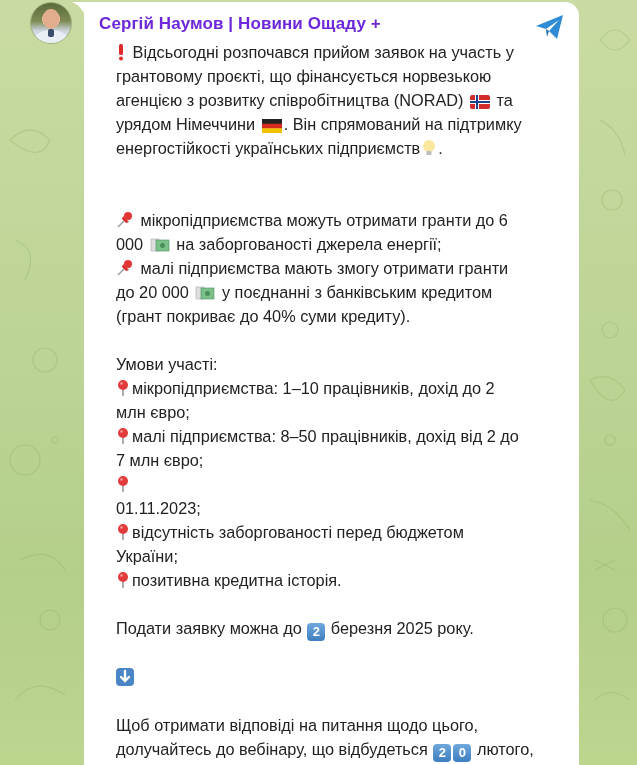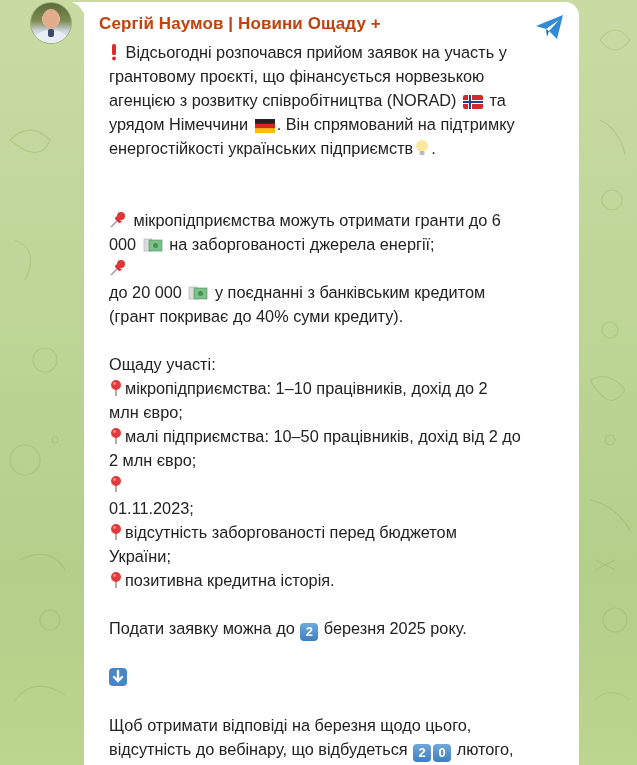--- a/index.html
+++ b/index.html
@@ -21,27 +21,27 @@
   .avatar .collar { position:absolute; left:17px; top:26px; width:6px; height:8px; background:#3a4a6a; border-radius:2px; }
   .bubble {
     position: absolute; left: 84px; top: 2px; width: 495px; height: 800px;
     background: #ffffff; border-radius: 0 14px 14px 14px;
   }
   .tail {
     position: absolute; left: 72px; top: 2px; width: 14px; height: 16px;
   }
   .header {
     position: absolute; left: 15px; top: 12px; right: 40px;
-    color: #c2410c; font-weight: bold; font-size: 17px; letter-spacing: 0.1px;
+    color: #6d28d9; font-weight: bold; font-size: 17px; letter-spacing: 0.1px;
   }
   .share {
     position: absolute; right: 14px; top: 12px; width: 30px; height: 26px; cursor: pointer;
   }
   .body {
-    position: absolute; left: 25px; top: 38px; right: 14px;
+    position: absolute; left: 32px; top: 38px; right: 14px;
     font-size: 16.3px; line-height: 24px; color: #222;
   }
   .p { margin: 0; }
   .gap { height: 24px; }
   .emo { display: inline-block; vertical-align: -3px; margin-right: 2px; }
   .emo-s { margin: 0 2px; }
   .kc {
     display: inline-block; width: 18px; height: 18px; border-radius: 4px;
     background: linear-gradient(180deg, #6fa8dc, #3d7fc0); color: #fff;
     font-weight: bold; font-size: 13px; line-height: 18px; text-align: center; vertical-align: -2px;
@@ -135,46 +135,46 @@
           <rect x="1" y="2" width="8" height="12" fill="#ddd" stroke="#aaa" stroke-width="0.6"></rect>
           <rect x="6" y="3" width="13" height="11" fill="#7cc08a" stroke="#4a8f5a" stroke-width="0.6"></rect>
           <circle cx="12.5" cy="8.5" r="2.5" fill="#4a8f5a"></circle>
         </svg>
       <span>на заборгованості джерела енергії;</span><br>
       <svg class="emo" width="18" height="18" viewBox="0 0 18 18">
           <path d="M2 16 L8 10" stroke="#999" stroke-width="1.5"></path>
           <path d="M7 5 L13 11 L10 12 L6 8 Z" fill="#d92c2c"></path>
           <circle cx="12" cy="5" r="4" fill="#e23636"></circle>
         </svg>
-      <br>
+      <span>малі підприємства мають змогу отримати гранти</span><br>
       <span>до 20 000</span>
       <svg class="emo emo-s" width="20" height="16" viewBox="0 0 20 16">
           <rect x="1" y="2" width="8" height="12" fill="#ddd" stroke="#aaa" stroke-width="0.6"></rect>
           <rect x="6" y="3" width="13" height="11" fill="#7cc08a" stroke="#4a8f5a" stroke-width="0.6"></rect>
           <circle cx="12.5" cy="8.5" r="2.5" fill="#4a8f5a"></circle>
         </svg>
       <span>у поєднанні з банківським кредитом</span><br>
       <span>(грант покриває до 40% суми кредиту).</span>
     </p>
     <div class="gap"></div>
 
     <p class="p">
-      <span>Ощаду участі:</span><br>
+      <span>Умови участі:</span><br>
       <svg class="emo" width="14" height="18" viewBox="0 0 14 18">
           <line x1="7" y1="8" x2="7" y2="17" stroke="#888" stroke-width="1.4"></line>
           <circle cx="7" cy="6" r="5" fill="#e23b3b"></circle>
           <circle cx="5.5" cy="4.5" r="1.3" fill="#f7a0a0"></circle>
         </svg><span>мікропідприємства: 1–10 працівників, дохід до 2</span><br>
       <span>млн євро;</span><br>
       <svg class="emo" width="14" height="18" viewBox="0 0 14 18">
           <line x1="7" y1="8" x2="7" y2="17" stroke="#888" stroke-width="1.4"></line>
           <circle cx="7" cy="6" r="5" fill="#e23b3b"></circle>
           <circle cx="5.5" cy="4.5" r="1.3" fill="#f7a0a0"></circle>
-        </svg><span>малі підприємства: 10–50 працівників, дохід від 2 до</span><br>
-      <span>2 млн євро;</span><br>
+        </svg><span>малі підприємства: 8–50 працівників, дохід від 2 до</span><br>
+      <span>7 млн євро;</span><br>
       <svg class="emo" width="14" height="18" viewBox="0 0 14 18">
           <line x1="7" y1="8" x2="7" y2="17" stroke="#888" stroke-width="1.4"></line>
           <circle cx="7" cy="6" r="5" fill="#e23b3b"></circle>
           <circle cx="5.5" cy="4.5" r="1.3" fill="#f7a0a0"></circle>
         </svg><br>
       <span>01.11.2023;</span><br>
       <svg class="emo" width="14" height="18" viewBox="0 0 14 18">
           <line x1="7" y1="8" x2="7" y2="17" stroke="#888" stroke-width="1.4"></line>
           <circle cx="7" cy="6" r="5" fill="#e23b3b"></circle>
           <circle cx="5.5" cy="4.5" r="1.3" fill="#f7a0a0"></circle>
@@ -197,20 +197,20 @@
 
     <p class="p">
       <svg class="emo" width="18" height="18" viewBox="0 0 18 18">
           <rect width="18" height="18" rx="4" fill="#4a86c5"></rect>
           <path d="M9 3 V12 M5 9 L9 13 L13 9" stroke="#fff" stroke-width="2.4" fill="none" stroke-linecap="round"></path>
         </svg>
     </p>
     <div class="gap"></div>
 
     <p class="p">
-      <span>Щоб отримати відповіді на березня щодо цього,</span><br>
-      <span>відсутність до вебінару, що відбудеться</span>
+      <span>Щоб отримати відповіді на питання щодо цього,</span><br>
+      <span>долучайтесь до вебінару, що відбудеться</span>
       <span class="kc">2</span><span class="kc">0</span>
       <span>лютого,</span><br>
       
     </p>
   </div>
 </div>
 
 </body></html>

